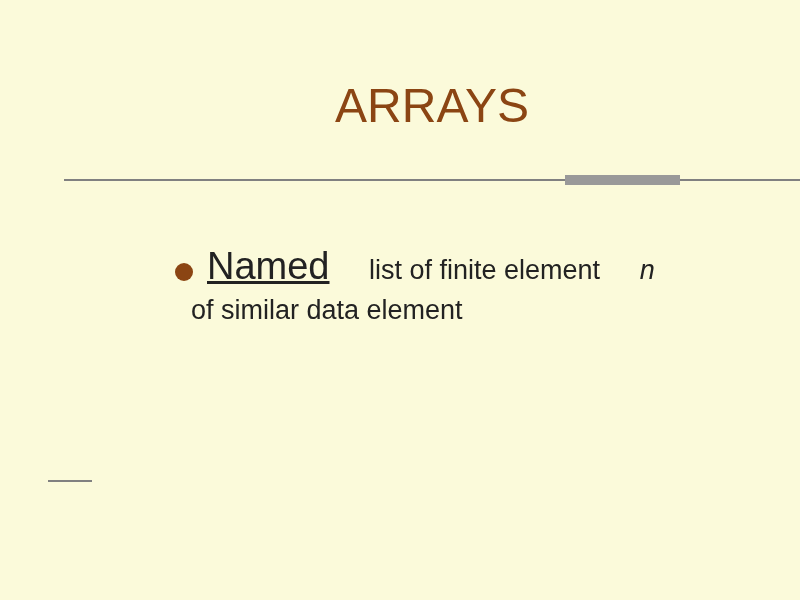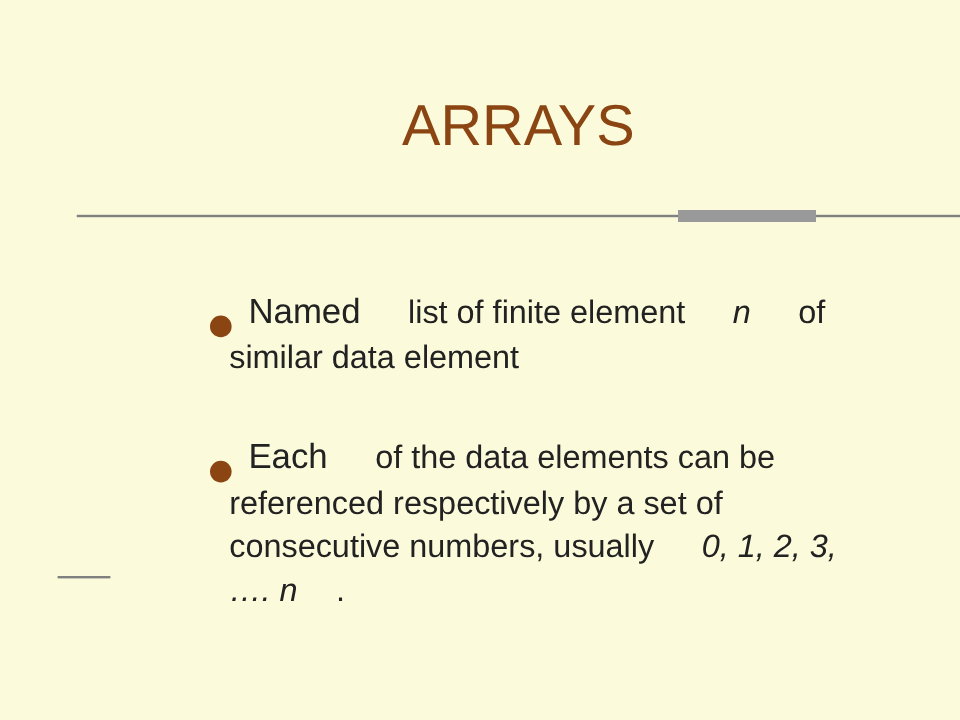--- a/index.html
+++ b/index.html
@@ -54,21 +54,22 @@
   .bullet-dot {
     position: absolute;
     left: 0;
     top: 6px;
     width: 18px;
     height: 18px;
     background: #8b4513;
     border-radius: 50%;
   }
   .first-word {
-    font-size: 29px;
+    font-size: 38px;
+    text-decoration: underline;
   }
   .italic {
     font-style: italic;
   }
   .left-mark {
     position: absolute;
     left: 0;
     bottom: 134px;
     height: 2px;
     width: 44px;
@@ -85,20 +86,16 @@
   <div class="divider-accent"></div>
 </div>
 
 <div class="content">
 
   <div class="bullet-item">
     <div class="bullet-dot"></div>
     <span class="first-word">Named</span><span> list of finite element </span><span class="italic">n</span><span> of similar data element</span>
   </div>
 
-  <div class="bullet-item">
-    <div class="bullet-dot"></div>
-    <span class="first-word">Each</span><span> of the data elements can be referenced respectively by a set of consecutive numbers, usually </span><span class="italic">0, 1, 2, 3, …. n</span><span>.</span>
-  </div>
 
 </div>
 
 <div class="left-mark"></div>
 
 </body></html>

